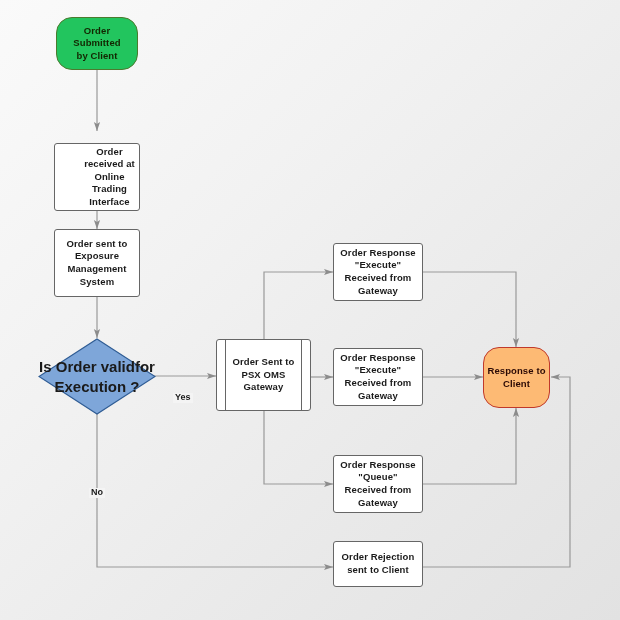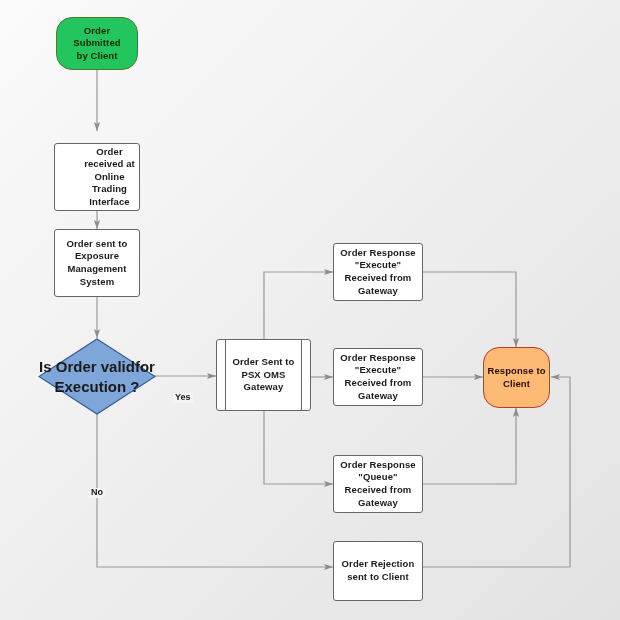--- a/index.html
+++ b/index.html
@@ -194,21 +194,21 @@
 Gateway</span>
   </div>
 
   <div class="node process" style="left:333px; top:455px; width:90px; height:58px;">
     <span class="label">Order Response
 "Queue"
 Received from
 Gateway</span>
   </div>
 
-  <div class="node process" style="left:333px; top:541px; width:90px; height:60px;">
+  <div class="node process" style="left:333px; top:541px; width:90px; height:46px;">
     <span class="label">Order Rejection
 sent to Client</span>
   </div>
 
   <div class="node terminator-end" style="left:483px; top:347px; width:67px; height:61px;">
     <span class="label">Response to
 Client</span>
   </div>
 
   <div class="edge-label" style="left:173px; top:369px;margin-top:24px;">Yes</div>

